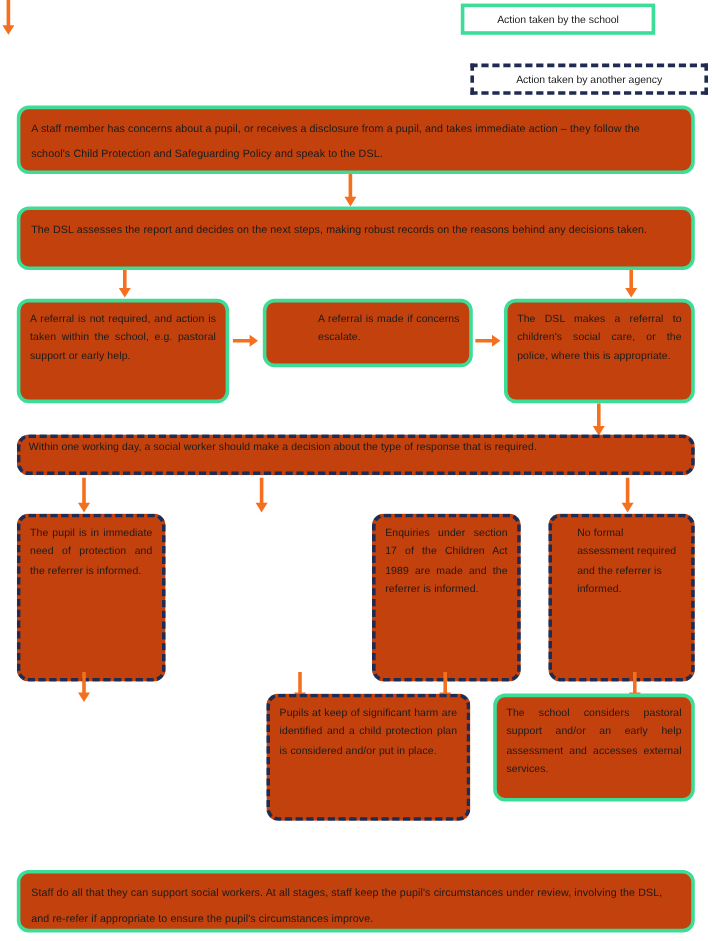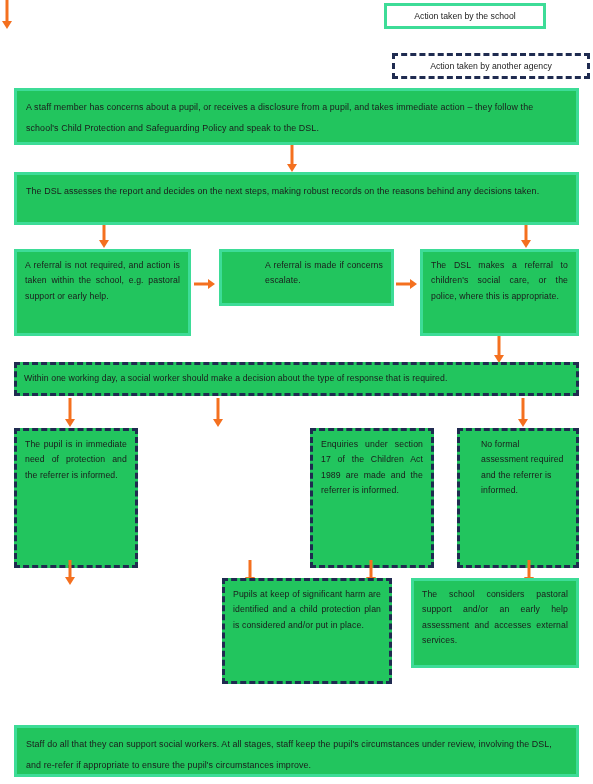--- a/index.html
+++ b/index.html
@@ -15,21 +15,22 @@
   #canvas {
     position: relative;
     width: 593px;
     height: 784px;
     overflow: hidden;
     background: #ffffff;
   }
   .box {
     position: absolute;
     box-sizing: border-box;
-    background: #22c55e;
+    background: #c2410c;
+    border-radius: 10px;
   }
   .box.school {
     border: 3px solid #3ddc97;
   }
   .box.agency {
     border: 3px dashed #1f2b50;
   }
   .box .txt {
     display: block;
     font-size: 8.7px;
@@ -140,21 +141,21 @@
     <span class="txt">The DSL makes a referral to children's social care, or the police, where this is appropriate.</span>
   </div>
 
   <div class="arrow" style="left:492px; top:336px;">
     <svg width="14" height="28" viewBox="0 0 14 28">
       <line x1="7" y1="0" x2="7" y2="20" stroke="#f4701f" stroke-width="3"></line>
       <polygon points="2,19 12,19 7,27" fill="#f4701f"></polygon>
     </svg>
   </div>
 
-  <div class="box agency pad-center" style="left:14px; top:362px; width:565px; height:34px; display:flex; align-items:center; justify-content:flex-start;">
+  <div class="box agency pad-center" style="left:14px; top:362px; width:565px; height:34px; display:flex; justify-content:flex-start;">
     <span class="txt" style="padding-left:7px; text-align:left;">Within one working day, a social worker should make a decision about the type of response that is required.</span>
   </div>
 
   <div class="arrow" style="left:63px; top:398px;">
     <svg width="14" height="30" viewBox="0 0 14 30">
       <line x1="7" y1="0" x2="7" y2="22" stroke="#f4701f" stroke-width="3"></line>
       <polygon points="2,21 12,21 7,29" fill="#f4701f"></polygon>
     </svg>
   </div>
   <div class="arrow" style="left:211px; top:398px;">

